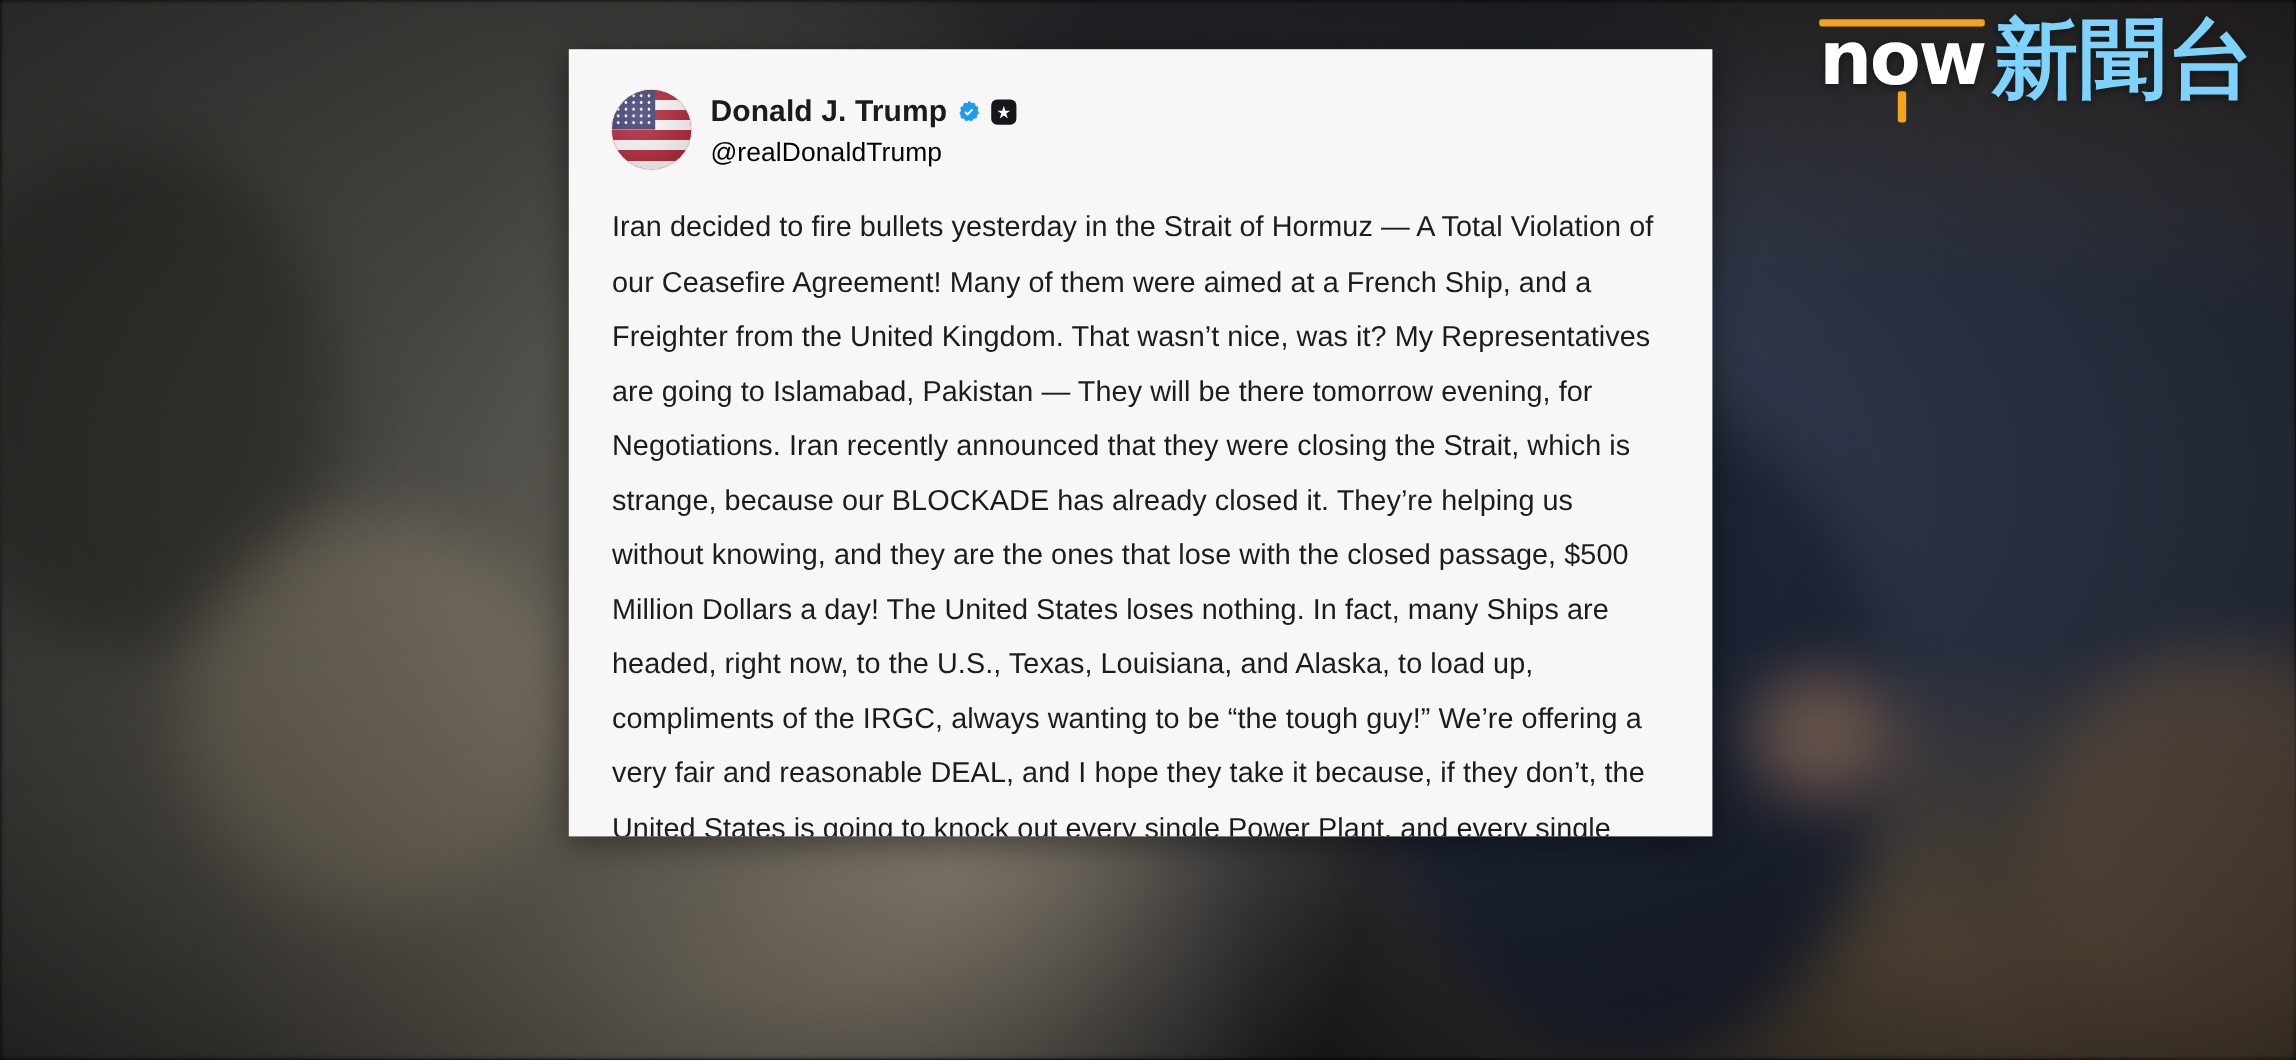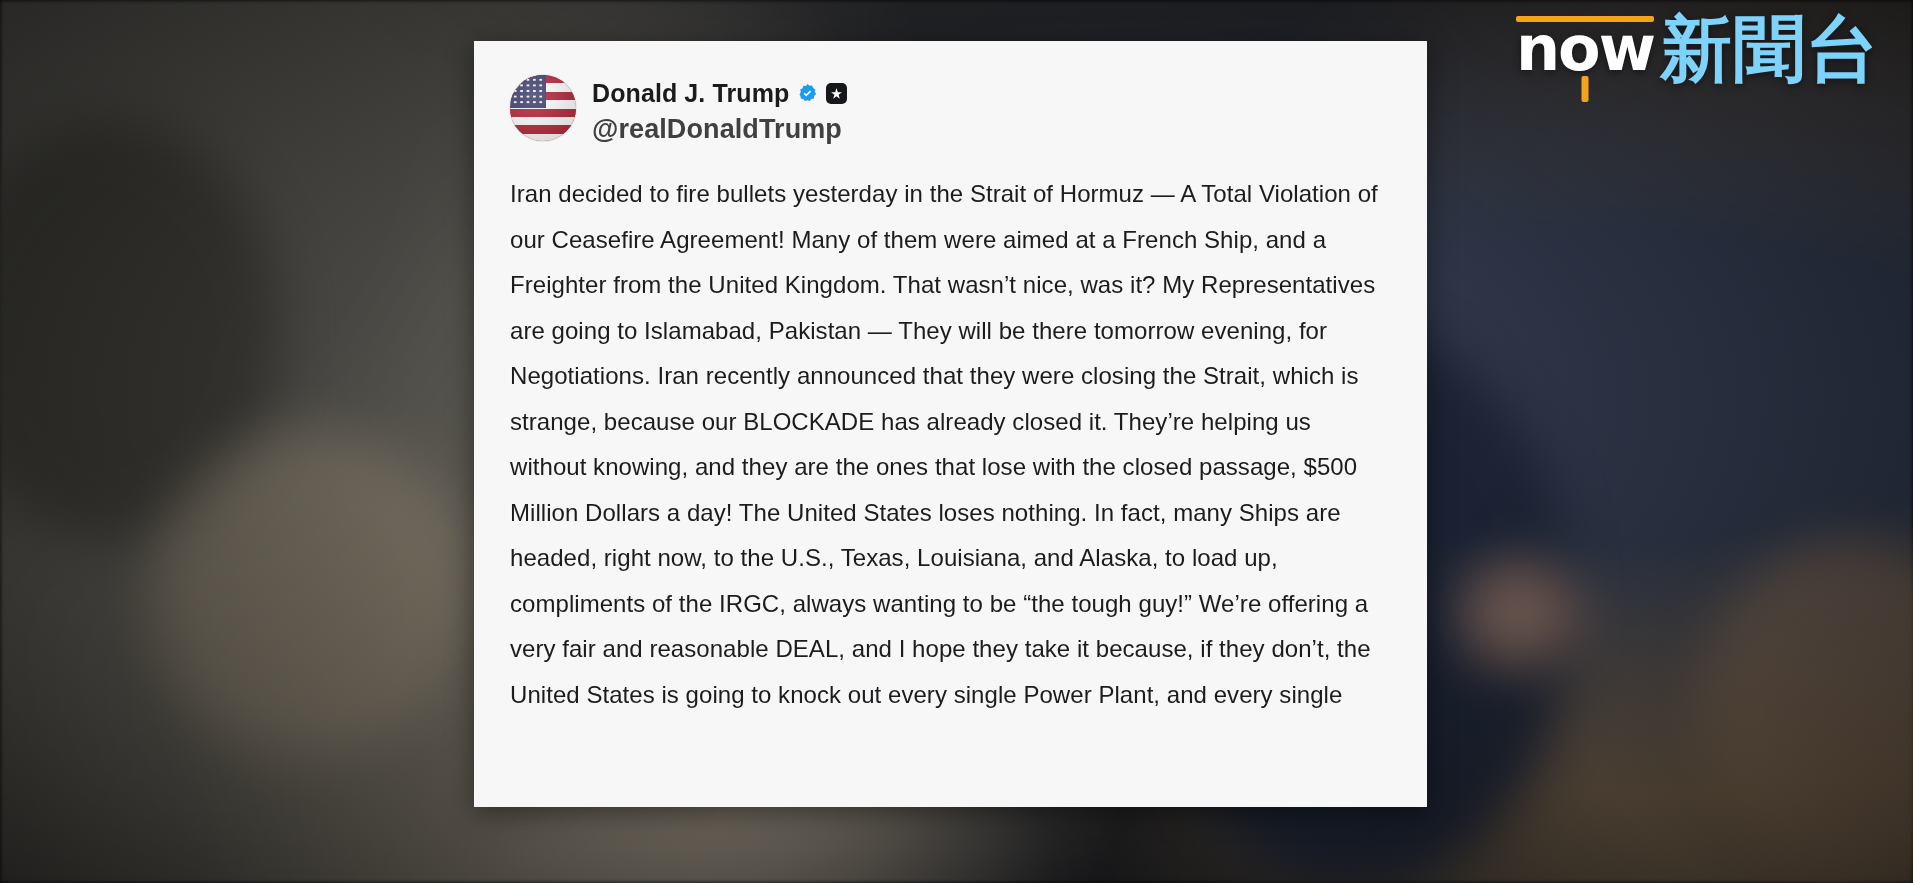--- a/index.html
+++ b/index.html
@@ -80,21 +80,21 @@
     inset: 0;
     background: radial-gradient(ellipse at 50% 45%, rgba(0,0,0,0) 40%, rgba(0,0,0,.55) 100%);
   }
 
   
   .card {
     position: absolute;
     left: 474px;
     top: 41px;
     width: 953px;
-    height: 766px;
+    height: 656px;
     background: #f7f7f8;
     box-shadow: 0 6px 26px rgba(0,0,0,.45);
     overflow: hidden;
   }
   .card-inner {
     padding: 34px 36px 0 36px;
   }
   .post-header {
     display: flex;
     align-items: flex-start;
@@ -164,24 +164,23 @@
     width: 21px;
     height: 21px;
     border-radius: 5px;
     background: #15171a;
     display: inline-flex;
     align-items: center;
     justify-content: center;
   }
   .badge-square svg { display: block; }
   .handle {
-    font-size: 27px;
-    color: #404040;
+    font-size: 22px;
+    color: #000000;
     letter-spacing: .1px;
-    font-weight: bold;
   }
   .post-body {
     margin-top: 26px;
     font-size: 24px;
     line-height: 45.5px;
     color: #1c1c1e;
     letter-spacing: .05px;
     white-space: pre-wrap;
   }
 

